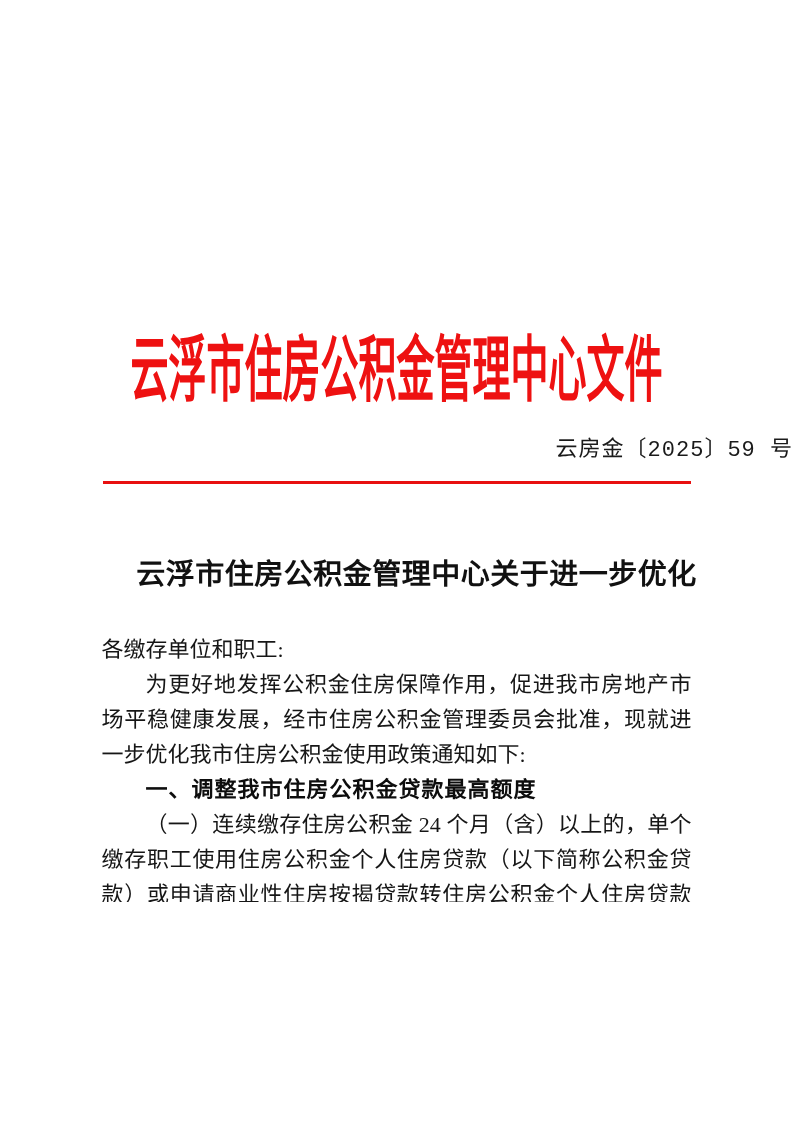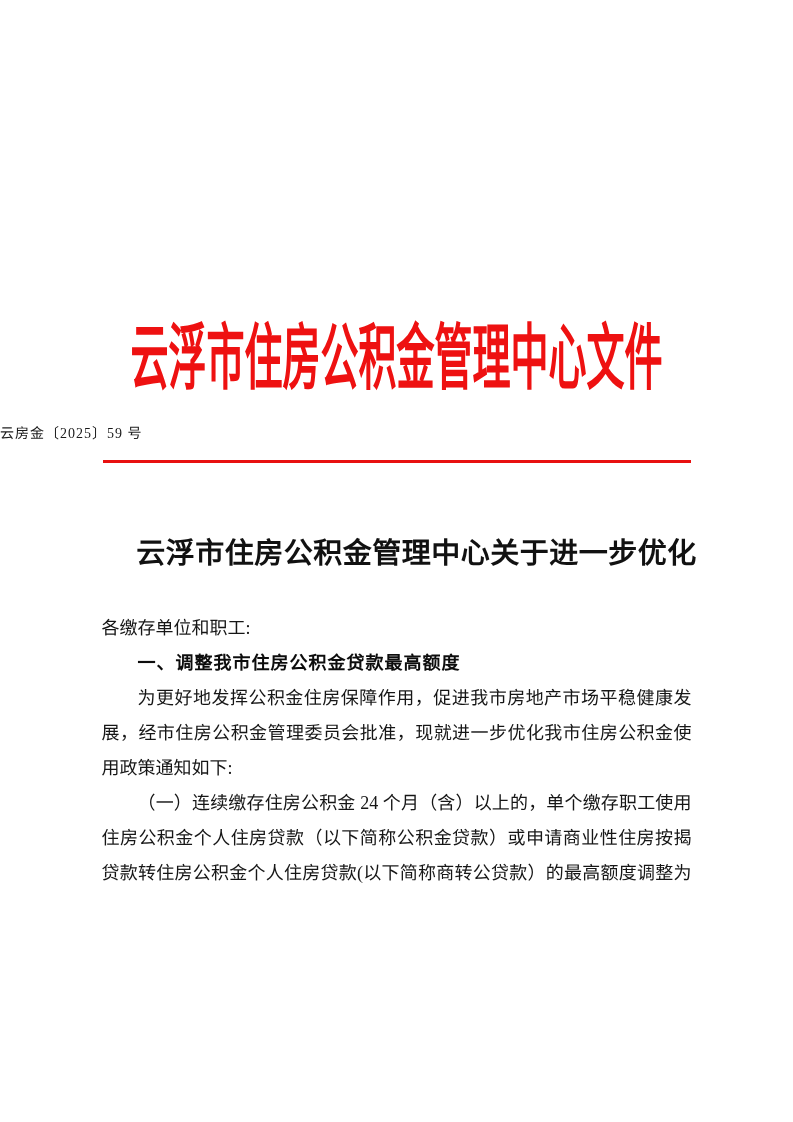--- a/index.html
+++ b/index.html
@@ -5,21 +5,21 @@
   * { margin: 0; padding: 0; box-sizing: border-box; }
 
   html, body {
     background: #ffffff;
   }
 
   .page {
     position: relative;
     width: 793px;
     height: 890px;
-    margin: 0 auto;
+    margin: 12px auto;
     background: #ffffff;
     overflow: hidden;
     font-family: "Liberation Serif", "DejaVu Serif", serif;
     color: #1a1a1a;
   }
 
   
   .letterhead {
     padding-top: 312px;
     text-align: center;
@@ -40,23 +40,23 @@
     line-height: 1;
     color: #ee1111;
     letter-spacing: 0px;
     transform: scale(1.0, 1.9);
     transform-origin: center center;
     white-space: nowrap;
   }
 
   .doc-number {
     margin-top: 22px;
-    text-align: left;
-    font-family: Liberation Serif, serif;
-    font-size: 14px;
+    text-align: right;
+    font-family: Liberation Mono, monospace;
+    font-size: 22px;
     line-height: 1.2;
     color: #1a1a1a;
     letter-spacing: 1px;
   }
 
   .red-rule {
     width: 588px;
     height: 3px;
     margin: 17px auto 0 auto;
     background: #e81010;
@@ -73,21 +73,21 @@
     color: #111;
     letter-spacing: 0.5px;
     padding-left: 40px;
   }
 
   
   .body-text {
     width: 590px;
     margin: 38px auto 0 auto;
     font-family: "Liberation Serif", "DejaVu Serif", serif;
-    font-size: 18px;
+    font-size: 22px;
     line-height: 35px;
     color: #161616;
     text-align: justify;
     text-justify: inter-ideograph;
   }
 
   .body-text p {
     margin: 0;
   }
 
@@ -126,22 +126,22 @@
     <div class="red-rule"></div>
   </header>
 
   <main>
     <h2 class="notice-title">
       <span>云浮市住房公积金管理中心关于进一步优化</span><br>
     </h2>
 
     <div class="body-text">
       <p>各缴存单位和职工:</p>
+      <p class="para-indent">为更好地发挥公积金住房保障作用，促进我市房地产市场平稳健康发展，经市住房公积金管理委员会批准，现就进一步优化我市住房公积金使用政策通知如下:</p>
       <p class="para-indent section-heading">一、调整我市住房公积金贷款最高额度</p>
-      <p class="para-indent">为更好地发挥公积金住房保障作用，促进我市房地产市场平稳健康发展，经市住房公积金管理委员会批准，现就进一步优化我市住房公积金使用政策通知如下:</p>
       <p class="para-indent">（一）连续缴存住房公积金 24 个月（含）以上的，单个缴存职工使用住房公积金个人住房贷款（以下简称公积金贷款）或申请商业性住房按揭贷款转住房公积金个人住房贷款(以下简称商转公贷款）的最高额度调整为 56 万元;</p>
     </div>
   </main>
 
   <footer>
     <div class="page-number">— 1 —</div>
   </footer>
 
 </div>
 

